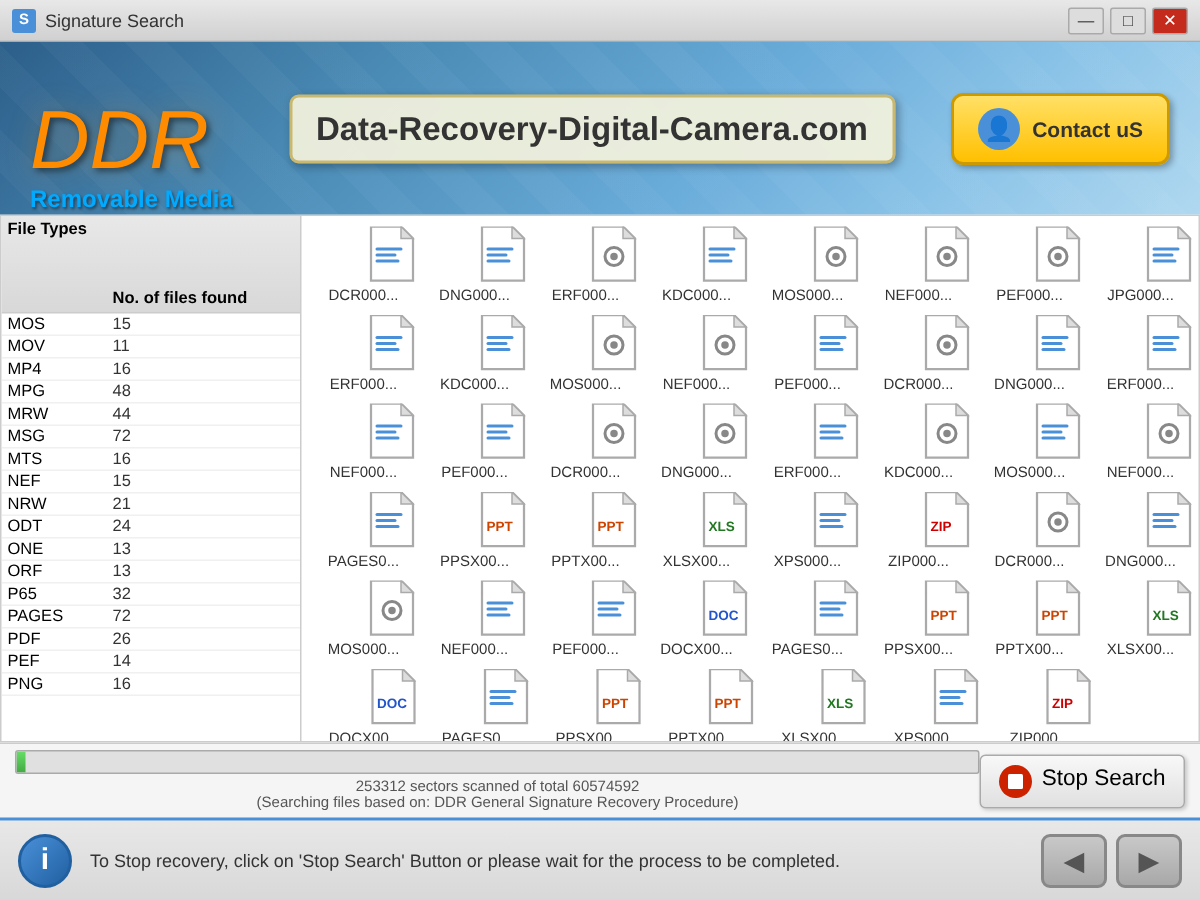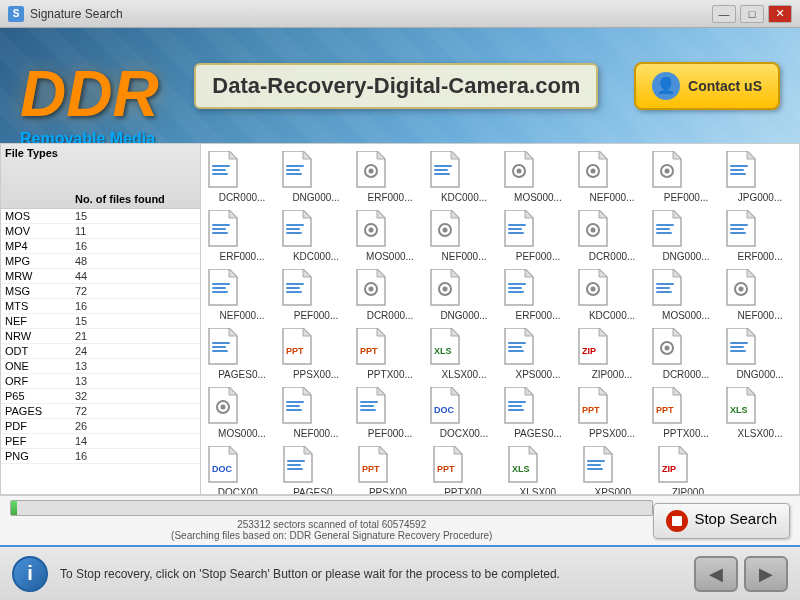--- a/index.html
+++ b/index.html
@@ -85,22 +85,22 @@
         rgba(255,255,255,0.03) 40px
       );
     }
     .header-left {
       display: flex;
       flex-direction: column;
       gap: 4px;
       z-index: 1;
     }
     .ddr-logo {
-      font-size: 64px;
-      font-weight: 700;
+      font-size: 55px;
+      font-weight: 400;
       color: #ff8c00;
       text-shadow: 2px 2px 4px rgba(0,0,0,0.5), 0 0 20px rgba(255,140,0,0.3);
       line-height: 1;
       font-style: italic;
       margin-top: 38px;
     }
     .removable-media {
       font-size: 16px;
       color: #00aaff;
       font-weight: bold;
@@ -202,21 +202,21 @@
     .file-grid-panel::-webkit-scrollbar-thumb { background: #c0c0c0; border: 1px solid #aaa; }
 
     .grid-row {
       display: flex;
       align-items: center;
       margin-bottom: 2px;
     }
     .grid-item {
       display: flex;
       flex-direction: column;
-      align-items: flex-start;
+      align-items: flex-end;
       width: 75px;
       padding: 2px;
       cursor: pointer;
     }
     .file-icon {
       width: 32px;
       height: 40px;
       display: flex;
       align-items: center;
       justify-content: center;

